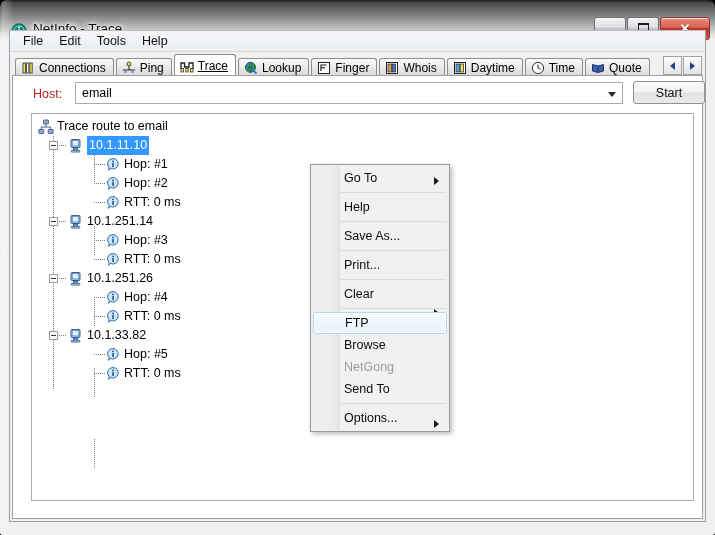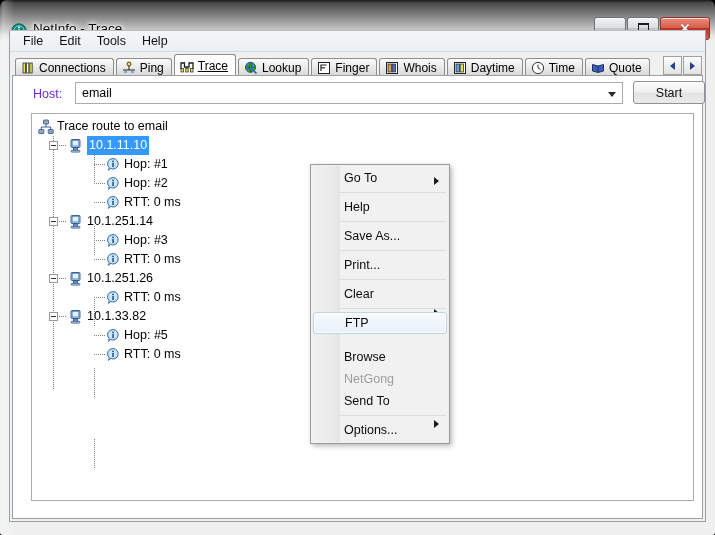--- a/index.html
+++ b/index.html
@@ -155,21 +155,21 @@
     box-sizing: border-box;
   }
 
   
   #hostrow {
     position: absolute; left: 0; top: 0;
     width: 689px; height: 38px;
   }
   #host-label {
     position: absolute; left: 20px; top: 11px;
-    font-size: 12.5px; color: #6d28d9;
+    font-size: 12.5px; color: #b91c1c;
   }
   #host-combo {
     position: absolute; left: 62px; top: 6px;
     width: 548px; height: 22px;
     background: #ffffff;
     border: 1px solid #a7acb1;
     box-sizing: border-box;
   }
   #host-value {
     position: absolute; left: 6px; top: 3px;
@@ -251,21 +251,21 @@
     color: #0b0b0b;
     white-space: nowrap;
     box-sizing: border-box;
     z-index: 2;
   }
   .ctx-item.disabled { color: #9d9d9d; }
   .ctx-item.hovered {
     background: linear-gradient(to bottom, #f5fafd, #e8f2fb);
     border: 1px solid #b8d6ea;
     border-radius: 3px;
-    margin: 0 2px 12px 2px;
+    margin: 0 2px 0 2px;
     padding-left: 31px;
     height: 22px; line-height: 20px;
     box-shadow: inset 0 0 0 1px #ffffff;
   }
   .ctx-arrow {
     position: absolute; right: 10px; top: 8px;
     width: 0; height: 0;
     border-top: 4px solid transparent;
     border-bottom: 4px solid transparent;
     border-left: 5px solid #1b1b1b;
@@ -564,20 +564,31 @@
         <div class="vline" style="left:62px; top:254px; height:29px;"></div>
         <div class="trow">
           <span class="hline" style="left:62px; top:9px; width:12px;"></span>
           <span class="ticon-sm" style="left:73px;">
             <svg width="16" height="16" viewBox="0 0 16 16">
               <path d="M8 1.6 a5.2 5.2 0 1 1 -2.6 9.7 L3.6 13.4 L4.2 10.6 A5.2 5.2 0 0 1 8 1.6 z" fill="#cfe6fa" stroke="#2c6aa8" stroke-width="1"></path>
               <circle cx="8" cy="4.4" r="0.9" fill="#1a4e80"></circle>
               <rect x="7.3" y="6" width="1.5" height="4.1" fill="#1a4e80"></rect>
             </svg>
           </span>
+          <span class="lbl" style="left:92px;">Hop: #4</span>
+        </div>
+        <div class="trow">
+          <span class="hline" style="left:62px; top:9px; width:12px;"></span>
+          <span class="ticon-sm" style="left:73px;">
+            <svg width="16" height="16" viewBox="0 0 16 16">
+              <path d="M8 1.6 a5.2 5.2 0 1 1 -2.6 9.7 L3.6 13.4 L4.2 10.6 A5.2 5.2 0 0 1 8 1.6 z" fill="#cfe6fa" stroke="#2c6aa8" stroke-width="1"></path>
+              <circle cx="8" cy="4.4" r="0.9" fill="#1a4e80"></circle>
+              <rect x="7.3" y="6" width="1.5" height="4.1" fill="#1a4e80"></rect>
+            </svg>
+          </span>
           <span class="lbl" style="left:92px;">RTT: 0 ms</span>
         </div>
 
         <div class="trow">
           <span class="expander" style="left:17px;"></span>
           <span class="hline" style="left:27px; top:9px; width:8px;"></span>
           <span class="ticon-sm" style="left:36px;">
             <svg width="16" height="16" viewBox="0 0 16 16">
               <rect x="3" y="1.5" width="9" height="8" rx="1" fill="#9fc0e8" stroke="#2f5585" stroke-width="0.9"></rect>
               <rect x="4.2" y="2.7" width="6.6" height="5.2" fill="#dff0ff" stroke="#3d6ea8" stroke-width="0.5"></rect>

